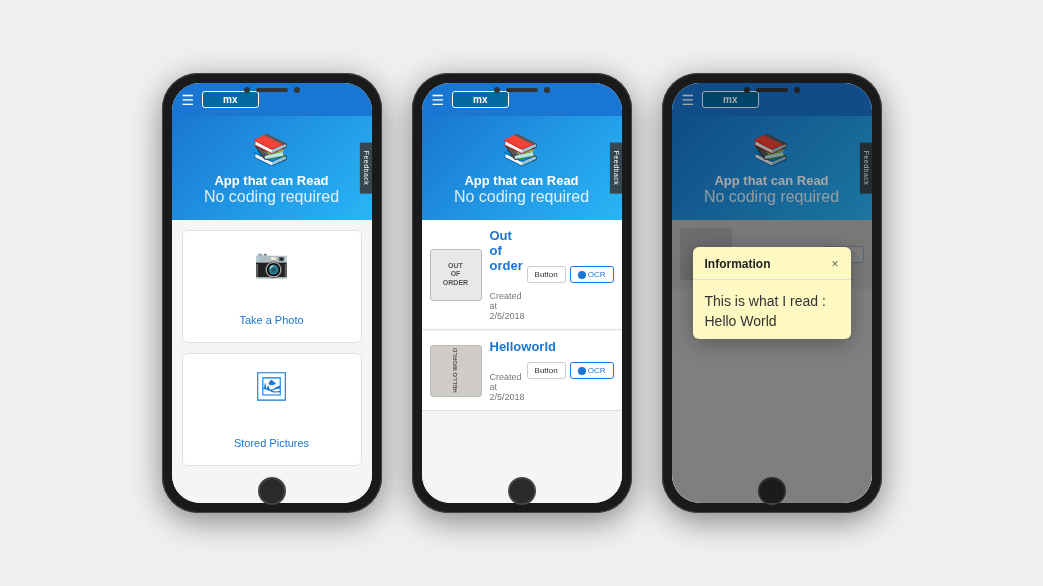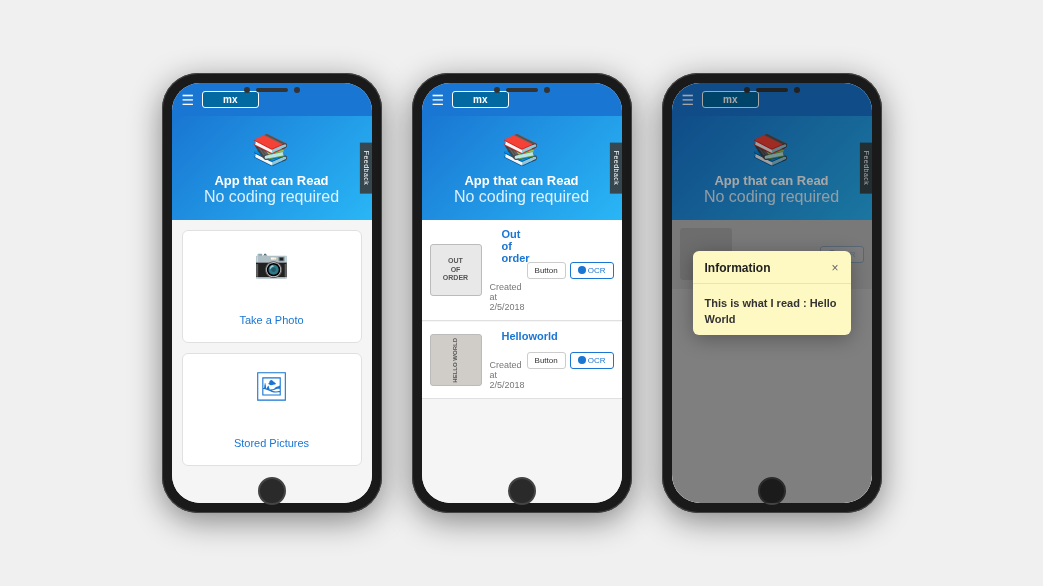--- a/index.html
+++ b/index.html
@@ -235,23 +235,22 @@
       border: 1px solid #bbb;
     }
 
     .picture-info {
       flex: 1;
       min-width: 0;
     }
 
     .picture-name {
       color: #1976d2;
-      font-size: 11px;
+      font-size: 13px;
       font-weight: 600;
-      margin-left: 12px;
     }
 
     .picture-date {
       color: #777;
       font-size: 9px;
       margin-top: 18px;
     }
 
     .picture-actions {
       display: flex;
@@ -326,25 +325,24 @@
 
     .modal-close {
       font-size: 12px;
       color: #666;
       cursor: pointer;
       line-height: 1;
     }
 
     .modal-body {
       padding: 12px 12px 8px;
-      font-size: 11px;
+      font-size: 14px;
       color: #333;
       line-height: 1.4;
       min-height: 50px;
-      font-weight: bold;
     }
 
     .modal-footer {
       padding: 6px 12px 10px;
       display: flex;
       justify-content: flex-end;
     }
 
     .btn-ok {
       background: #1976d2;

